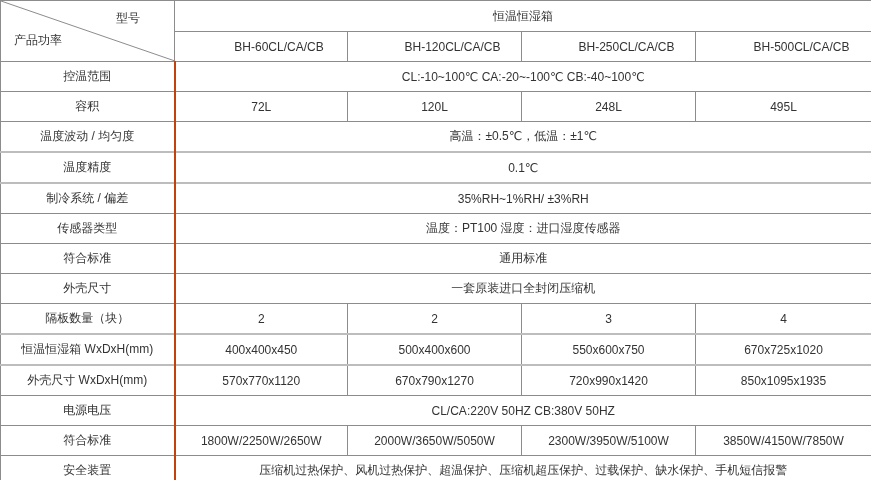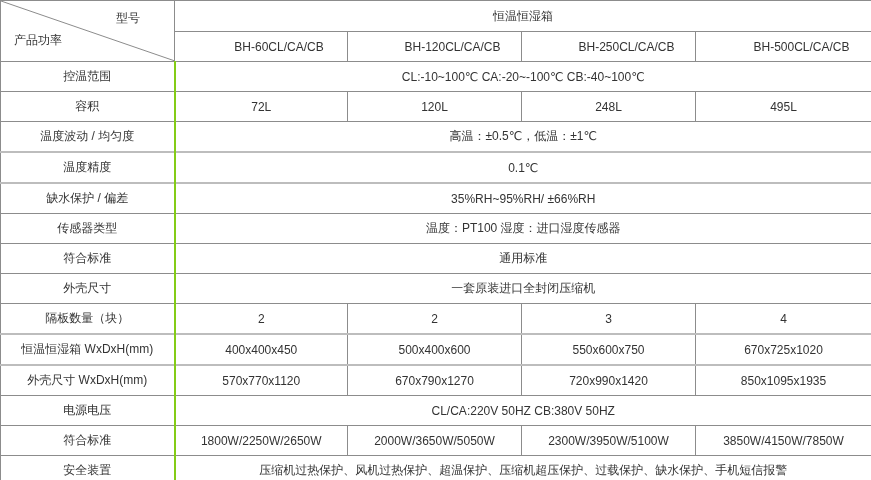--- a/index.html
+++ b/index.html
@@ -13,21 +13,21 @@
     }
     table.spec td {
       border: 1px solid #8c8c8c;
       text-align: center;
       vertical-align: middle;
       padding: 0;
       height: 29px;
       white-space: nowrap;
       overflow: hidden;
     }
-    table.spec td.label { border-right: 2px solid #84cc16; }
+    table.spec td.label { border-right: 2px solid #c2410c; }
     table.spec tr.head1 td { height: 30px; }
     table.spec tr.head2 td { height: 29px; padding-left: 36px; }
     td.corner { position: relative; border-right: 2px solid #c4c4c4; margin-top: 44px; }
     td.corner svg { position: absolute; left: 0; top: 0; }
     td.corner .model-label { position: absolute; right: 34px; top: 9px; }
     td.corner .spec-label { position: absolute; left: 13px; top: 31px; }
     tr.thick-top td { border-top: 2px solid #bdbdbd; }
   </style>
 </head>
 <body>
@@ -70,22 +70,22 @@
   </tr>
   <tr>
     <td class="label">温度波动 / 均匀度</td>
     <td colspan="4">高温：±0.5℃，低温：±1℃</td>
   </tr>
   <tr class="thick-top">
     <td class="label">温度精度</td>
     <td colspan="4">0.1℃</td>
   </tr>
   <tr class="thick-top">
-    <td class="label">缺水保护 / 偏差</td>
-    <td colspan="4">35%RH~95%RH/ ±66%RH</td>
+    <td class="label">制冷系统 / 偏差</td>
+    <td colspan="4">35%RH~1%RH/ ±3%RH</td>
   </tr>
   <tr>
     <td class="label">传感器类型</td>
     <td colspan="4">温度：PT100   湿度：进口湿度传感器</td>
   </tr>
   <tr>
     <td class="label">符合标准</td>
     <td colspan="4">通用标准</td>
   </tr>
   <tr>

